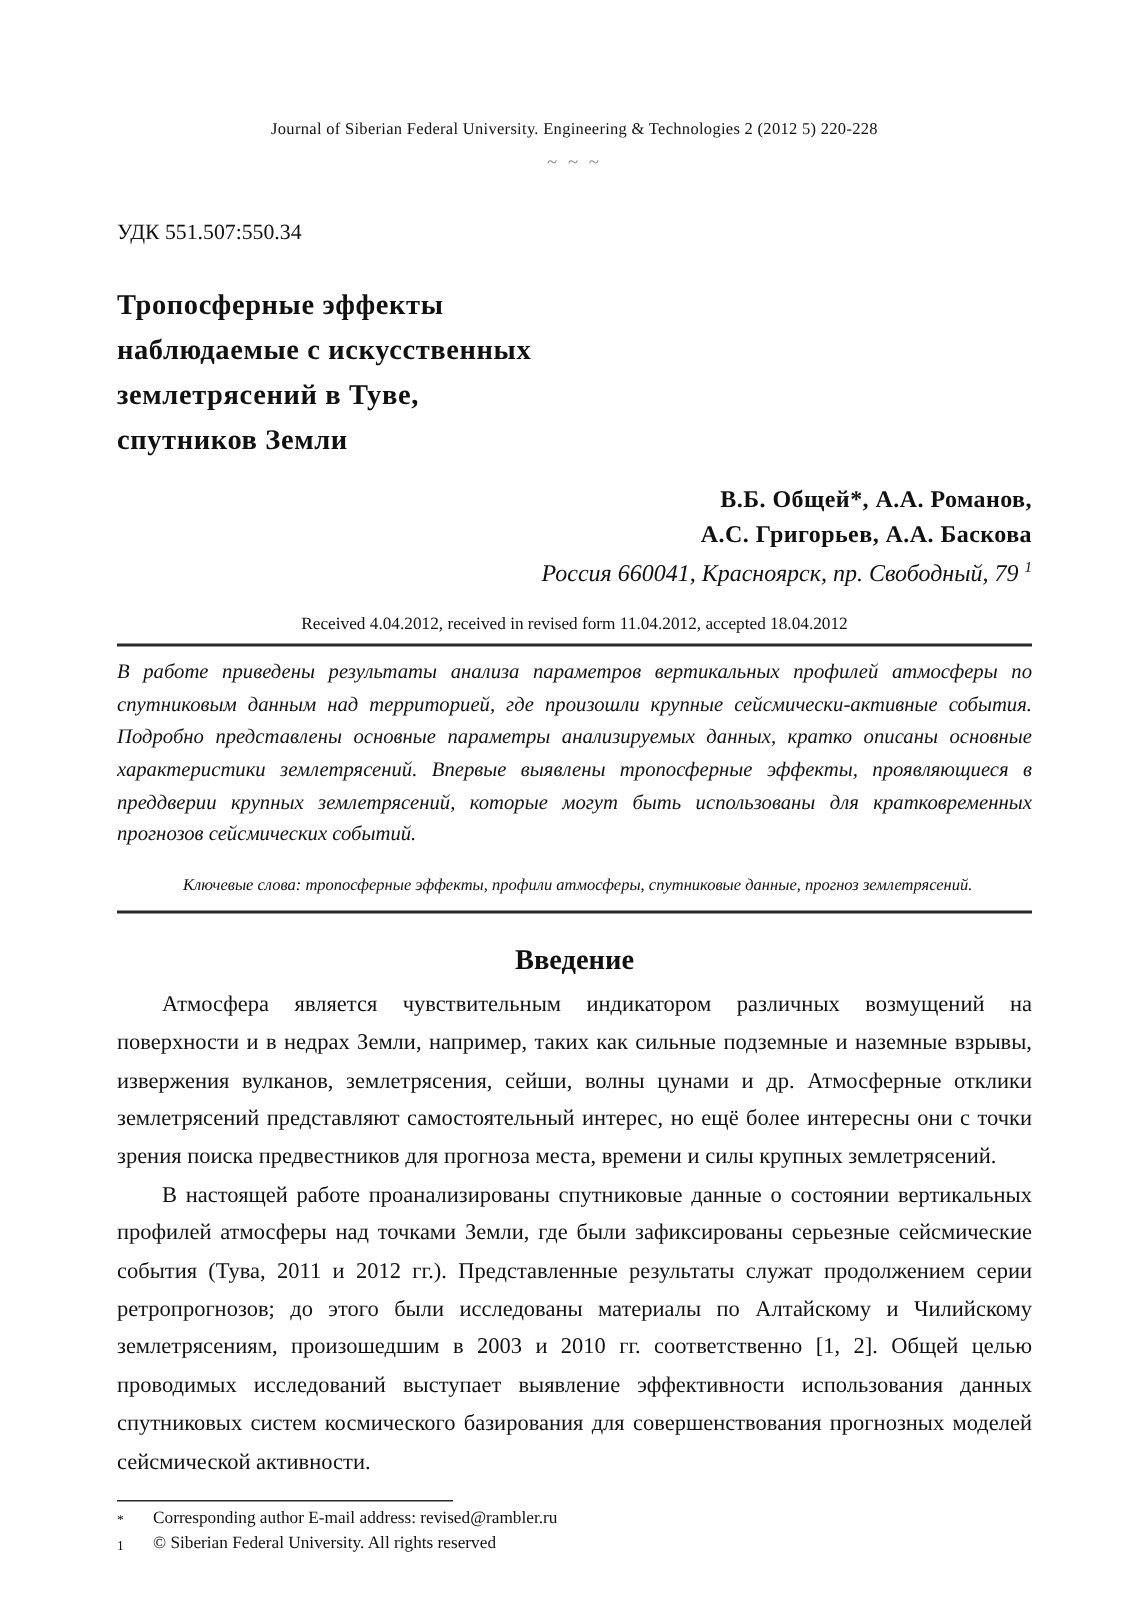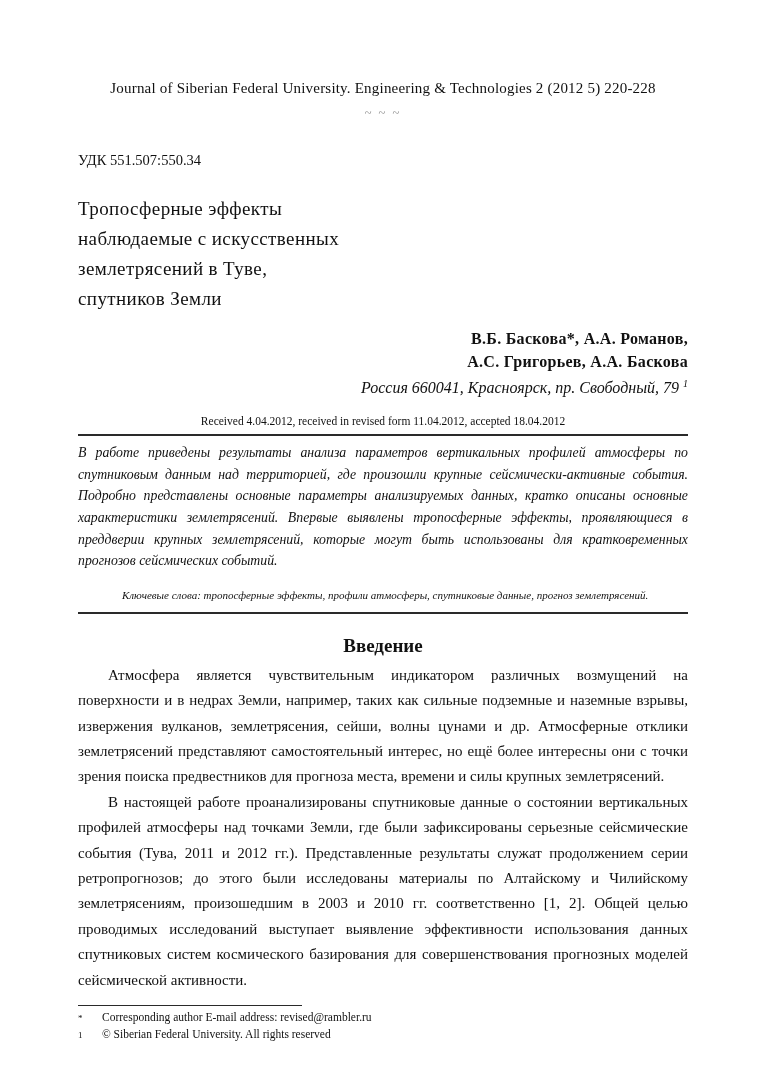--- a/index.html
+++ b/index.html
@@ -13,38 +13,38 @@
     background: #ffffff;
     color: #111111;
     overflow: hidden;
   }
   .content {
     padding: 0 72px 0 78px;
   }
   .journal-header {
     padding-top: 80px;
     text-align: center;
-    font-size: 15px;
+    font-size: 11px;
     letter-spacing: 0.2px;
   }
   .tilde-sep {
     margin-top: 9px;
     text-align: center;
     font-size: 12.5px;
     color: #8a8a8a;
     letter-spacing: 2px;
   }
   .udk {
     margin-top: 31px;
     font-size: 14.5px;
   }
   .article-title {
     margin-top: 25px;
     font-size: 19px;
-    font-weight: normal;
+    font-weight: bold;
     line-height: 30px;
     letter-spacing: 0.4px;
   }
   .authors {
     margin-top: 13px;
     text-align: right;
     font-weight: bold;
     font-size: 16px;
     line-height: 23px;
     letter-spacing: 0.3px;
@@ -137,21 +137,21 @@
     <div class="udk">УДК 551.507:550.34</div>
 
     <div class="article-title">
       <div>Тропосферные эффекты</div>
       <div>наблюдаемые с искусственных</div>
       <div>землетрясений в Туве,</div>
       <div>спутников Земли</div>
     </div>
 
     <div class="authors">
-      <div>В.Б. Баскова*, А.А. Романов,</div>
+      <div>В.Б. Общей*, А.А. Романов,</div>
       <div>А.С. Григорьев, А.А. Баскова</div>
     </div>
 
     <div class="affiliation">
       <div><span>Россия 660041, Красноярск, пр. Свободный, 79</span>&nbsp;<sup>1</sup></div>
     </div>
 
     <div class="received">Received 4.04.2012, received in revised form 11.04.2012, accepted 18.04.2012</div>
 
     <hr class="rule-full">

